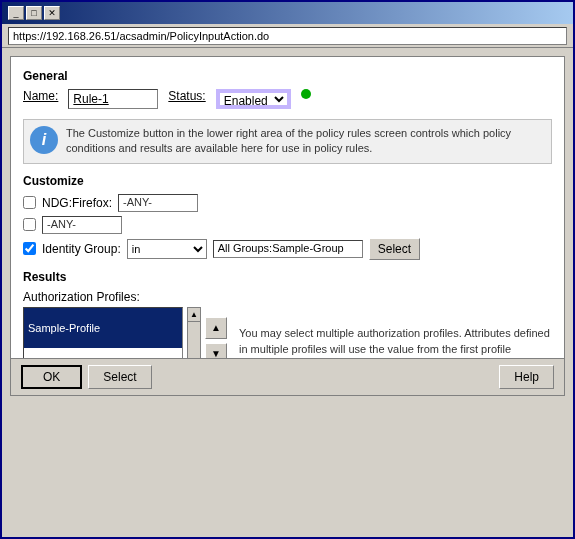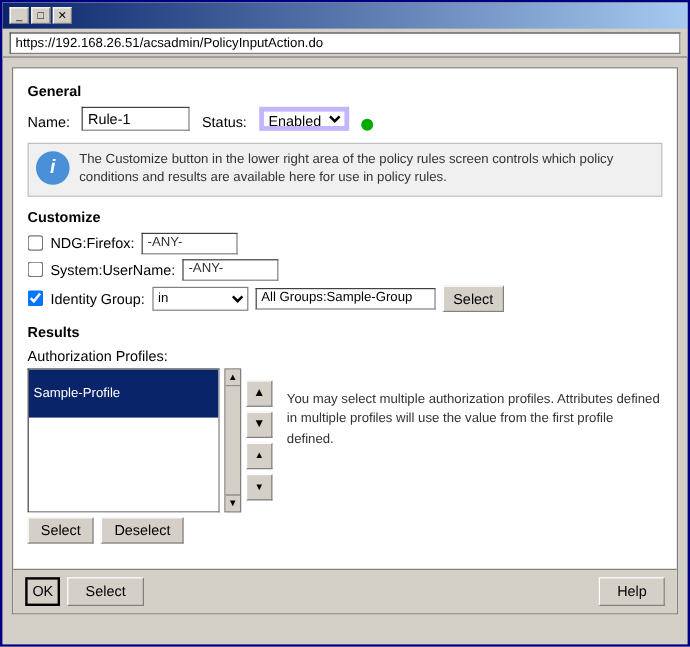--- a/index.html
+++ b/index.html
@@ -68,40 +68,41 @@
       padding: 1px 4px;
       font-size: 11px;
     }
 
     
     .main-content {
       background: white;
       margin: 8px;
       padding: 12px;
       border: 1px solid #808080;
-      height: 456px;
+      height: 340px;
       overflow: hidden;
       position: relative;
     }
 
     .section-title {
       font-weight: bold;
       font-size: 12px;
       margin-bottom: 6px;
     }
 
     
     .general-section {
       margin-bottom: 10px;
     }
     .name-status-row {
       display: flex;
-      align-items: flex-end;
+      align-items: flex-start;
       gap: 10px;
       margin-bottom: 8px;
+      text-decoration: underline;
     }
     .field-label {
       font-size: 12px;
     }
     .text-input {
       height: 20px;
       border: 1px solid #808080;
       border-top-color: #404040;
       border-left-color: #404040;
       padding: 1px 4px;
@@ -304,21 +305,21 @@
       background: #d4d0c8;
       border: 1px solid #ffffff;
       border-bottom-color: #808080;
       border-right-color: #808080;
       font-size: 12px;
       cursor: pointer;
       position: relative;
     }
     .ok-btn {
       border: 2px solid #000000;
-      padding: 0 4px;
+      padding: 0 20px;
     }
     .outer-wrapper {
       border: 2px solid #000080;
       width: 575px;
       height: 539px;
       overflow: hidden;
       position: relative;
     }
   </style>
 </head>
@@ -363,21 +364,20 @@
       <div class="section-title">Customize</div>
 
       <div class="condition-row">
         <input type="checkbox" style="">
         <span class="field-label">NDG:Firefox:</span>
         <div class="condition-value">-ANY-</div>
       </div>
 
       <div class="condition-row">
         <input type="checkbox" style="">
-        <span class="field-label">System:UserName:</span>
         <div class="condition-value">-ANY-</div>
       </div>
 
       <div class="condition-row">
         <input type="checkbox" checked="" style="">
         <span class="field-label">Identity Group:</span>
         <select class="condition-select">
           <option>in</option>
           <option>not in</option>
         </select>

